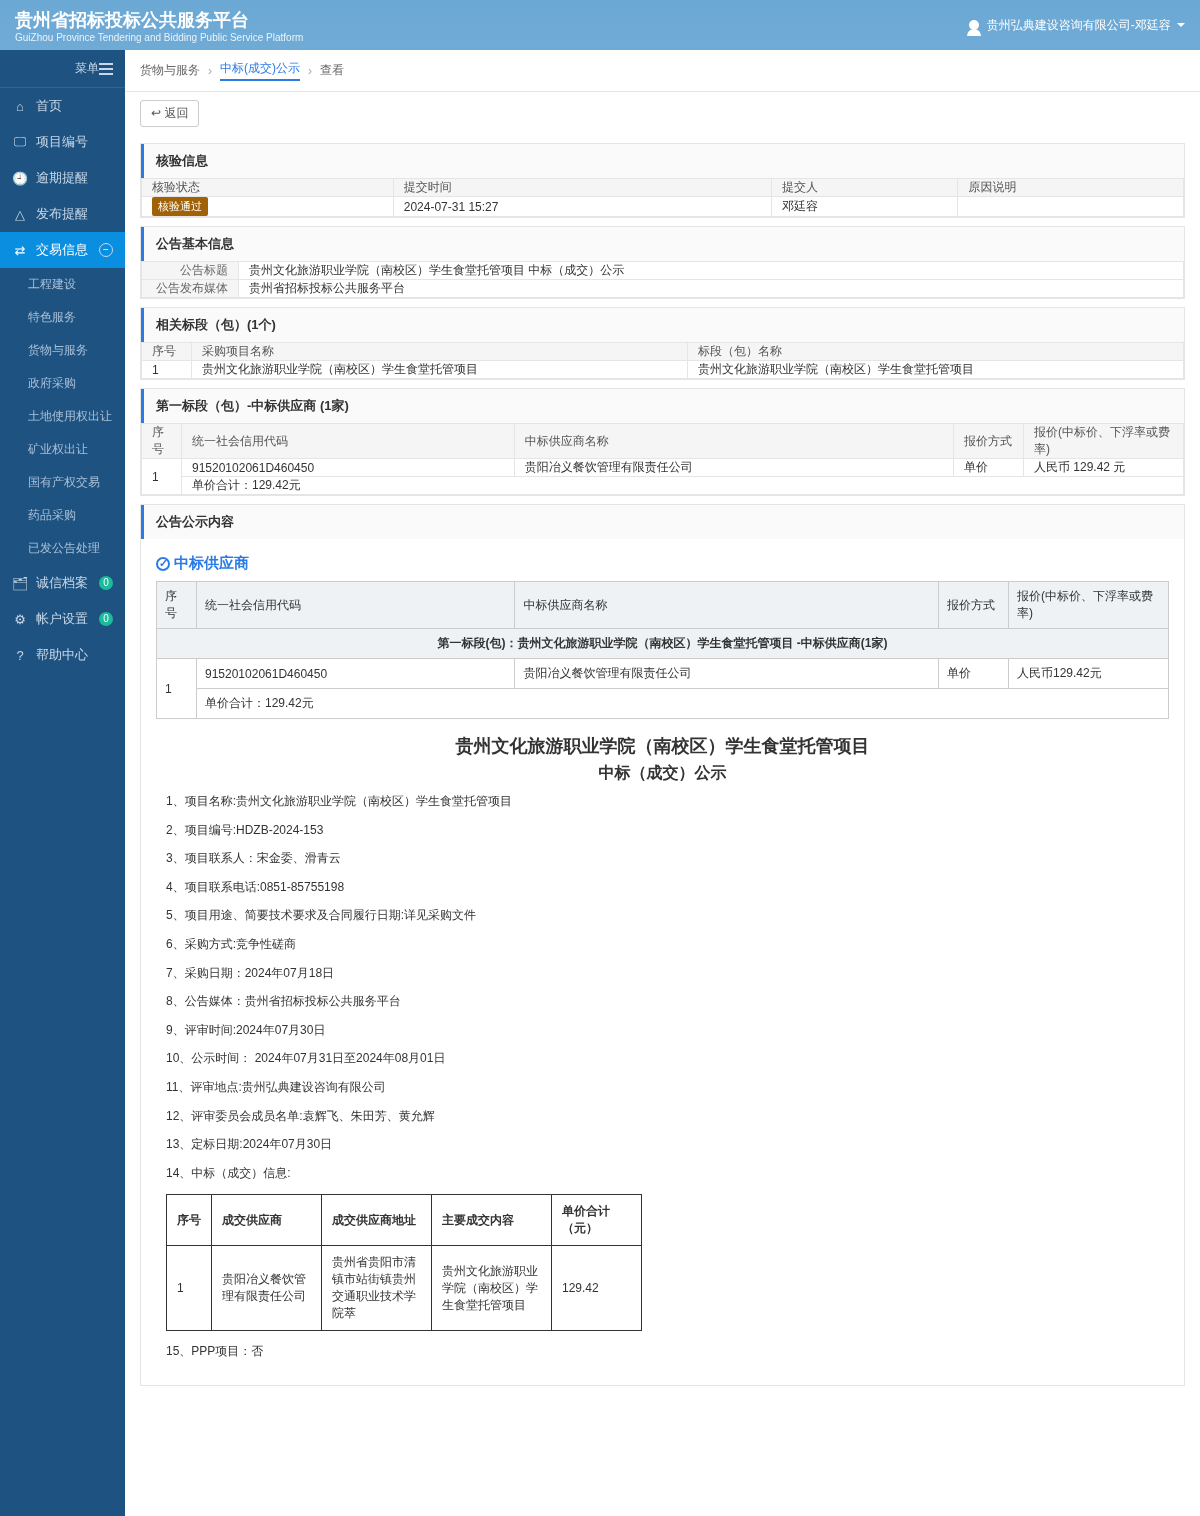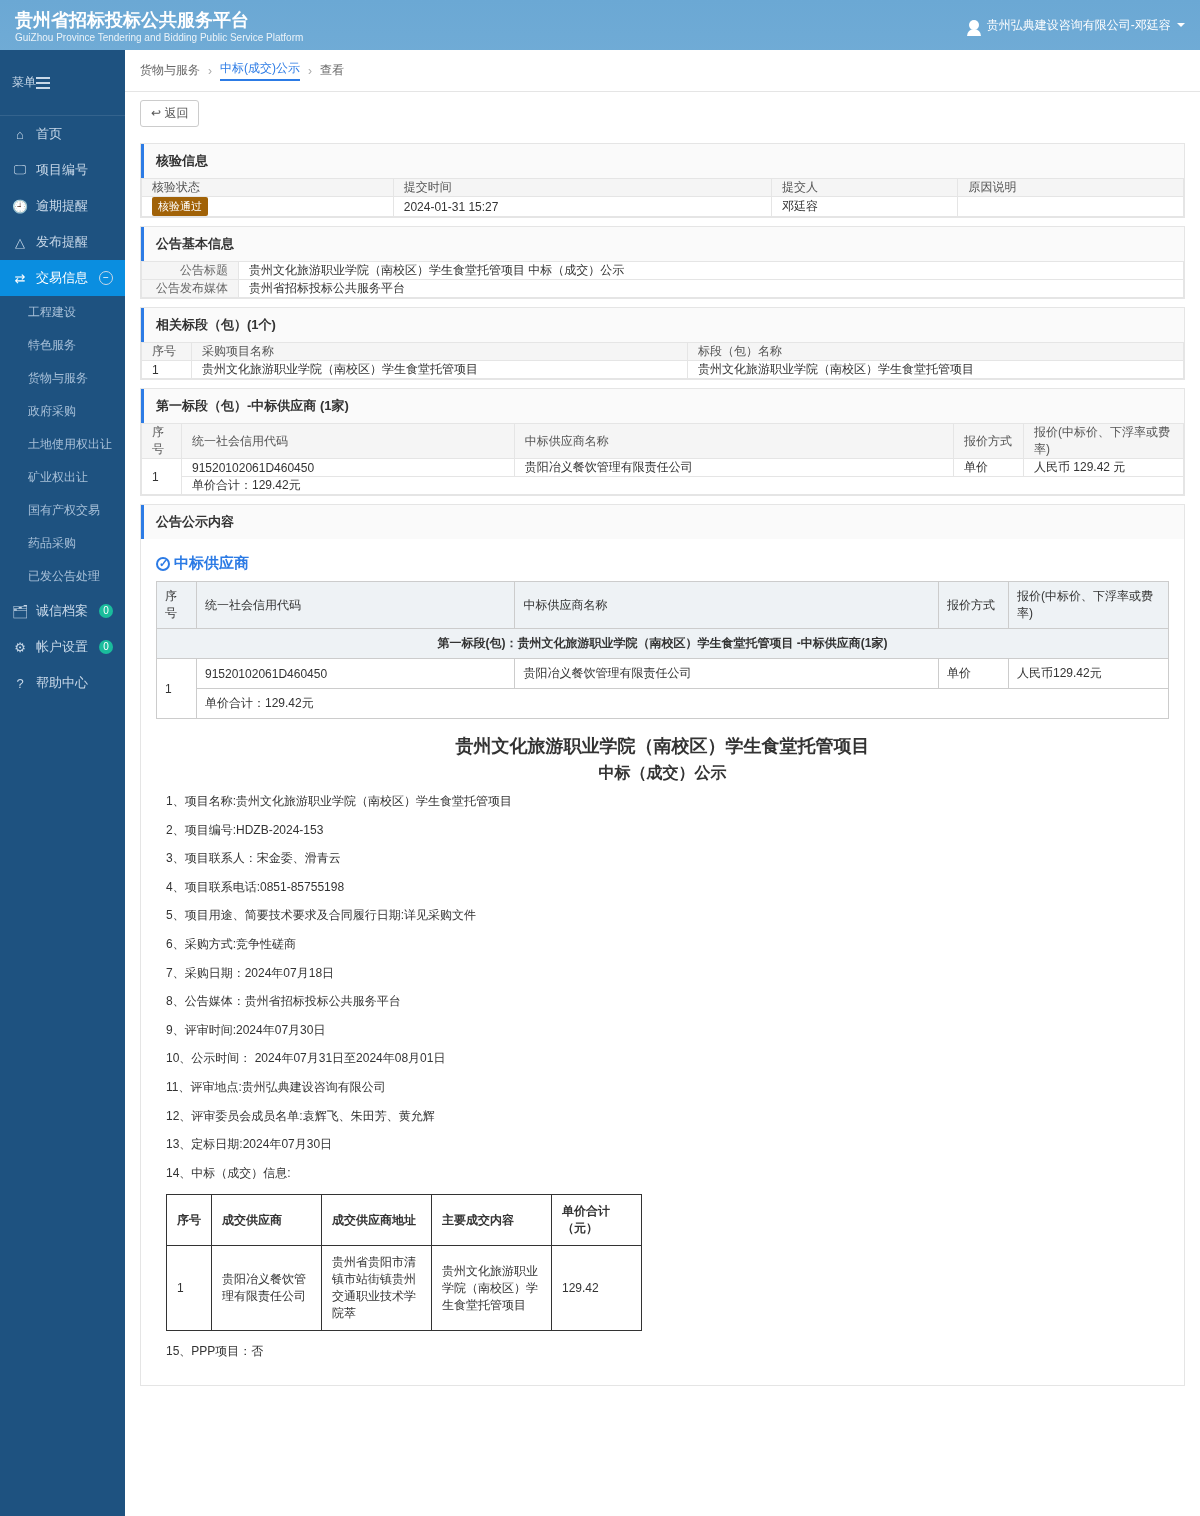--- a/index.html
+++ b/index.html
@@ -8,21 +8,21 @@
 .header-left { display: flex; flex-direction: column; }
 .header-title { font-size: 18px; font-weight: bold; }
 .header-sub { font-size: 10px; opacity: 0.85; }
 .header-right { font-size: 12px; }
 .header-right .caret { display: inline-block; width: 0; height: 0; border-left: 4px solid transparent; border-right: 4px solid transparent; border-top: 4px solid #fff; margin-left: 3px; vertical-align: middle; }
 .user-icon { display: inline-block; width: 10px; height: 10px; background: #fff; border-radius: 50%; margin-right: 4px; vertical-align: middle; position: relative; }
 .user-icon::after { content: ''; position: absolute; bottom: -6px; left: -2px; width: 14px; height: 7px; background: #fff; border-radius: 7px 7px 0 0; }
 
 .main { display: flex; min-height: 1466px; }
 .sidebar { width: 125px; background: #1e5280; color: #c8d8e8; flex-shrink: 0; }
-.sidebar-head { display: flex; justify-content: flex-start; align-items: center; padding: 24px 12px; border-bottom: 1px solid rgba(255,255,255,0.1); }
+.sidebar-head { display: flex; justify-content: flex-end; align-items: center; padding: 10px 12px; border-bottom: 1px solid rgba(255,255,255,0.1); }
 .menu-toggle { width: 14px; height: 12px; position: relative; }
 .menu-toggle span, .menu-toggle::before, .menu-toggle::after { content: ''; display: block; height: 2px; background: #c8d8e8; position: absolute; left: 0; right: 0; }
 .menu-toggle::before { top: 0; }
 .menu-toggle span { top: 5px; }
 .menu-toggle::after { top: 10px; }
 .sidebar-item { display: flex; align-items: center; padding: 9px 12px; cursor: pointer; font-size: 13px; }
 .sidebar-item.active { background: #0a8ee0; color: #fff; }
 .sidebar-item .s-icon { width: 16px; margin-right: 8px; text-align: center; }
 .sidebar-item .badge-dot { width: 14px; height: 14px; background: #1abc9c; color: #fff; border-radius: 50%; font-size: 10px; text-align: center; line-height: 14px; margin-left: auto; }
 .sidebar-item .expand { margin-left: auto; width: 14px; height: 14px; border: 1px solid #c8d8e8; border-radius: 50%; text-align: center; line-height: 12px; font-size: 10px; }
@@ -148,21 +148,21 @@
             <tr>
           <th>核验状态</th>
           <th>提交时间</th>
           <th>提交人</th>
           <th>原因说明</th>
         </tr>
           </thead>
         <tbody>
             <tr>
           <td><span class="status-ok">核验通过</span></td>
-          <td>2024-01-31 15:27</td>
+          <td>2024-07-31 15:27</td>
           <td>邓廷容</td>
           <td></td>
         </tr>
           </tbody>
       </table>
     </div>
 
     <div class="panel">
       <div class="panel-title">公告基本信息</div>
       <table class="tbl">

